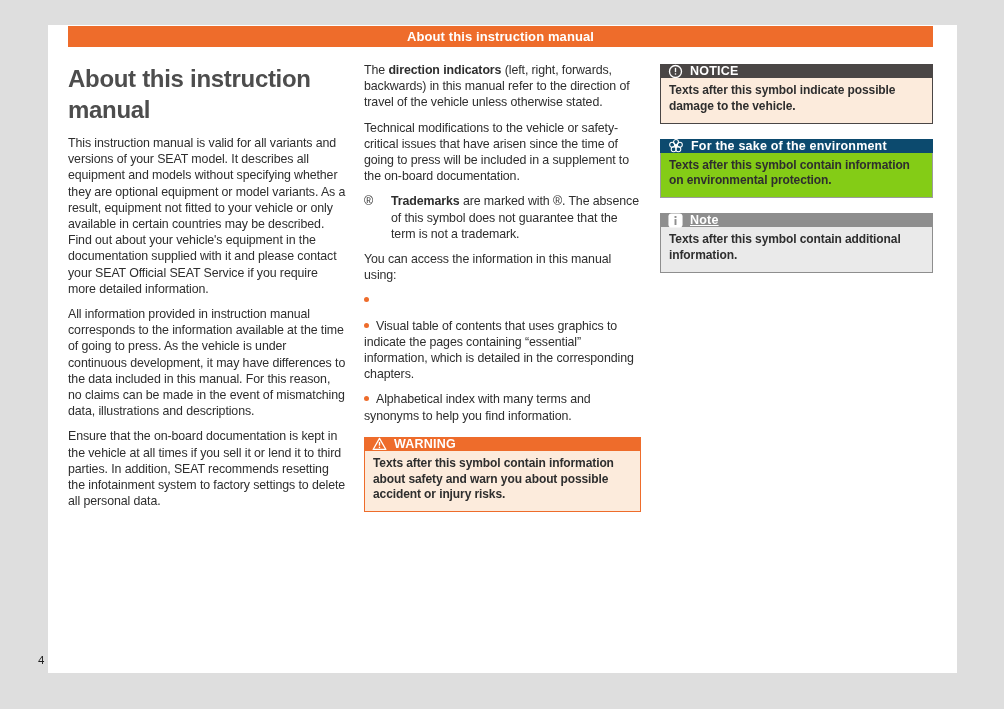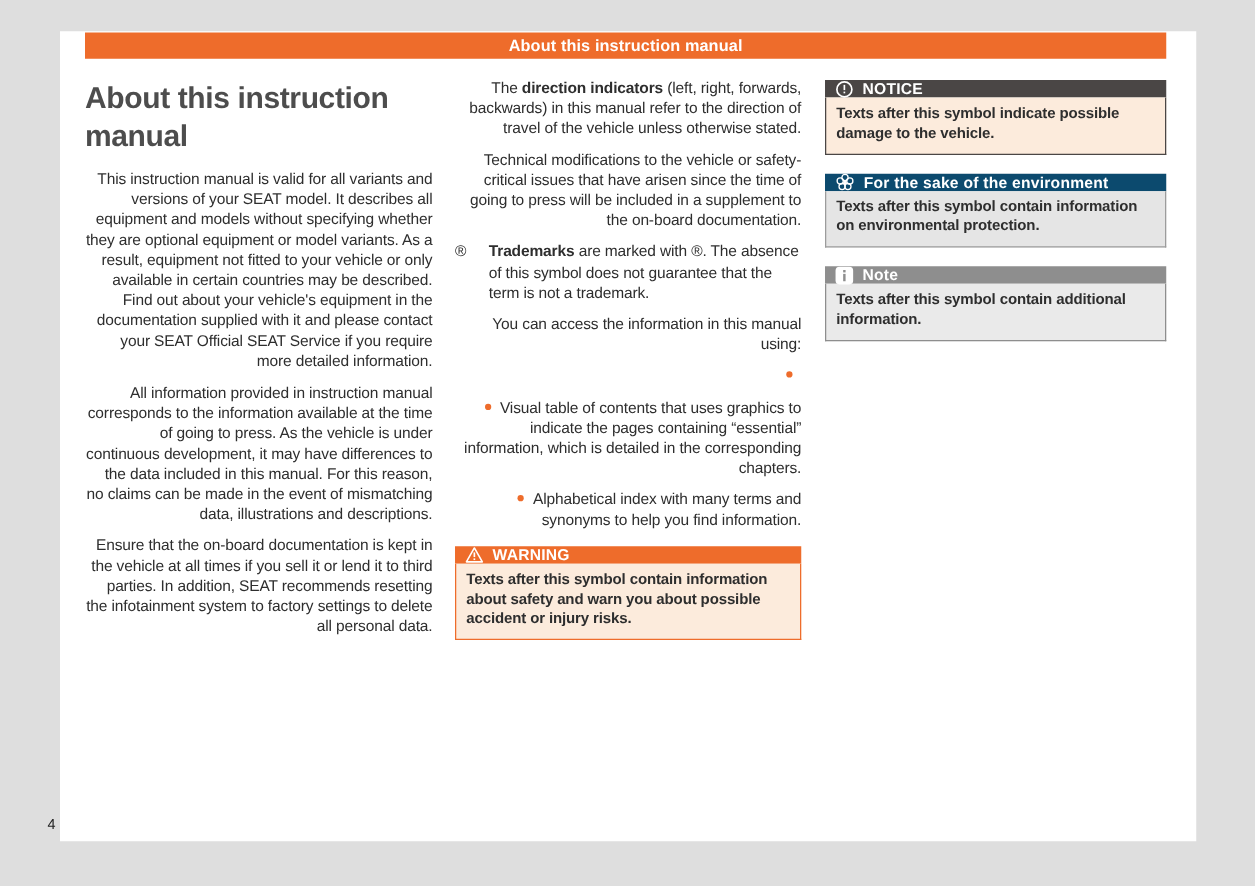--- a/index.html
+++ b/index.html
@@ -24,21 +24,21 @@
     color:#ffffff; font-weight:bold; font-size:13px; letter-spacing:0.1px;
   }
   .col { position:absolute; font-size:12.4px; line-height:16.2px; letter-spacing:-0.1px; }
   .col1 { left:20px;  top:38px; width:278px; }
   .col2 { left:316px; top:37px; width:277px; }
   .col3 { left:612px; top:39px; width:273px; }
   h1.doc-heading {
     font-size:24px; line-height:31px; color:#4d4d4d; font-weight:bold;
     letter-spacing:-0.3px; margin:0 0 10px 0;
   }
-  .col p { margin:0 0 9px 0;text-align:right; }
+  .col p { margin:0 0 9px 0; }
   b { font-weight:bold; }
   .tm-item { display:flex; margin:0 0 9px 0; }
   .tm-marker { width:27px; flex:0 0 27px; font-size:12.4px; }
   .bullet-line { margin:0 0 9px 0; }
   .dot {
     display:inline-block; width:5px; height:5px; border-radius:50%;
     background:#ee6c2b; margin-right:7px; vertical-align:2px;
   }
   
   .box { margin:0 0 15px 0; }
@@ -49,22 +49,22 @@
   }
   .box-body {
     padding:5px 8px 8px 8px;
     font-weight:bold; font-size:12px; line-height:15.8px; color:#2e2e2e;
   }
   .warning-box .box-header { background:#ee6c2b; }
   .warning-box .box-body  { background:#fcebdc; border:1px solid #ee6c2b; border-top:none; }
   .notice-box  .box-header { background:#4a4645; }
   .notice-box  .box-body  { background:#fcebdc; border:1px solid #4a4645; border-top:none; }
   .env-box     .box-header { background:#0c4a6e; }
-  .env-box     .box-body  { background:#e5e5e5; border:1px solid #9c9c9c; border-top:none; }
-  .note-box    .box-header { background:#8e8e8e; }
+  .env-box     .box-body  { background:#84cc16; border:1px solid #9c9c9c; border-top:none; }
+  .note-box    .box-header { background:#8e8e8e;text-decoration:underline; }
   .note-box    .box-body  { background:#eaeaea; border:1px solid #8e8e8e; border-top:none; }
   .box-icon { display:inline-flex; align-items:center; }
   .warning-box { margin-top:13px; }
   .page-number {
     position:absolute; left:38px; top:654px; font-size:11.5px; color:#1f1f1f;
   }
 </style>
 </head>
 <body>
 

